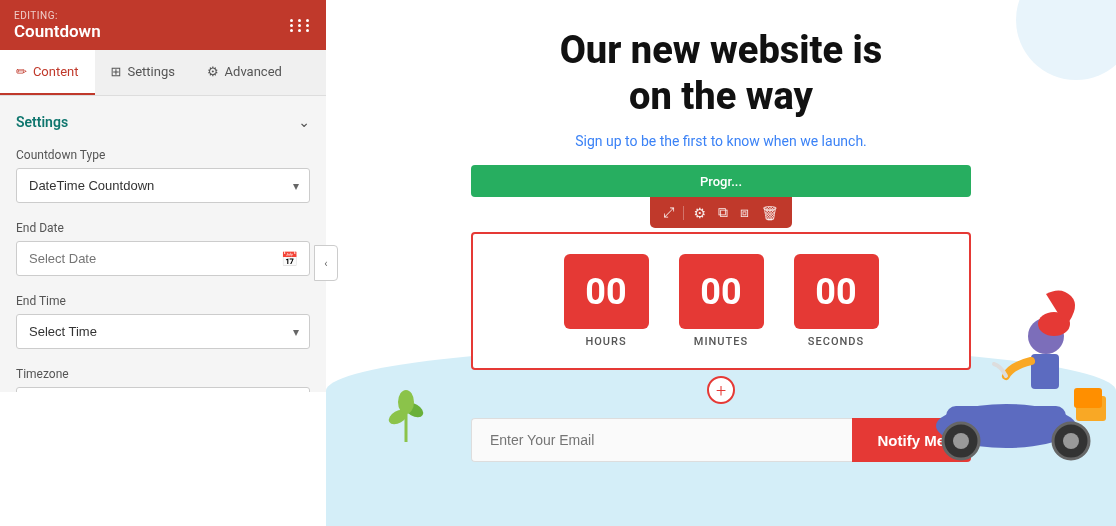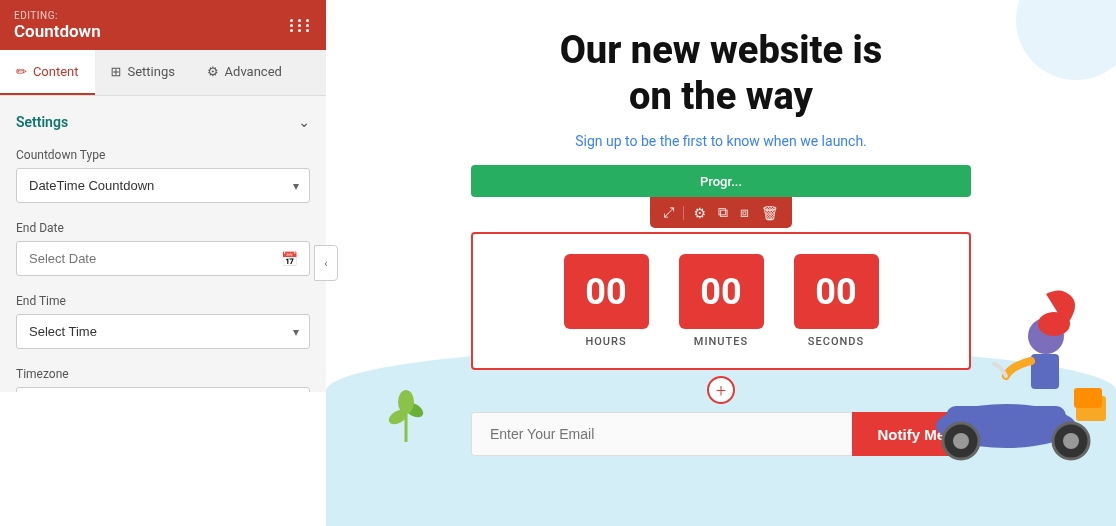--- a/index.html
+++ b/index.html
@@ -271,21 +271,21 @@
       margin: 6px auto 0;
       font-weight: 300;
     }
 
     
     .cta-row {
       display: flex;
       width: 500px;
       gap: 0;
       z-index: 5;
-      margin-top: 8px;
+      margin-top: 14px;
     }
     .email-input {
       flex: 1;
       padding: 13px 18px;
       font-size: 14px;
       color: #aaa;
       border: 1px solid #ddd;
       border-right: none;
       border-radius: 4px 0 0 4px;
       outline: none;

